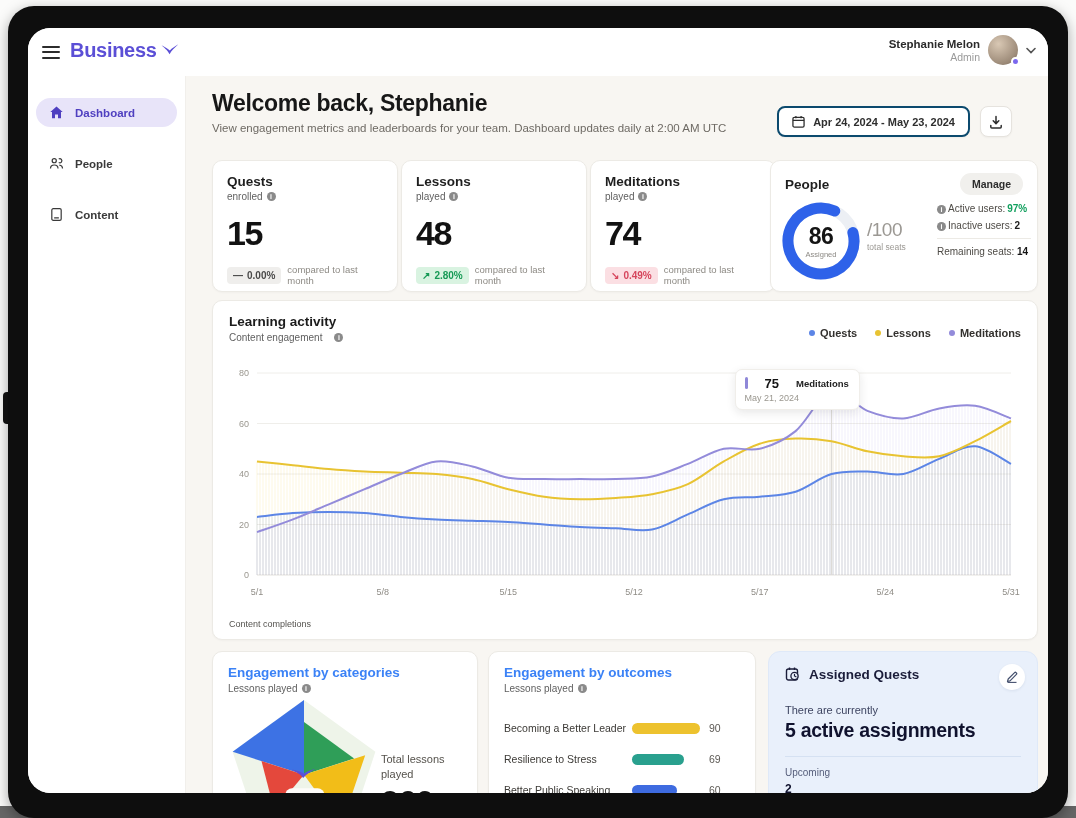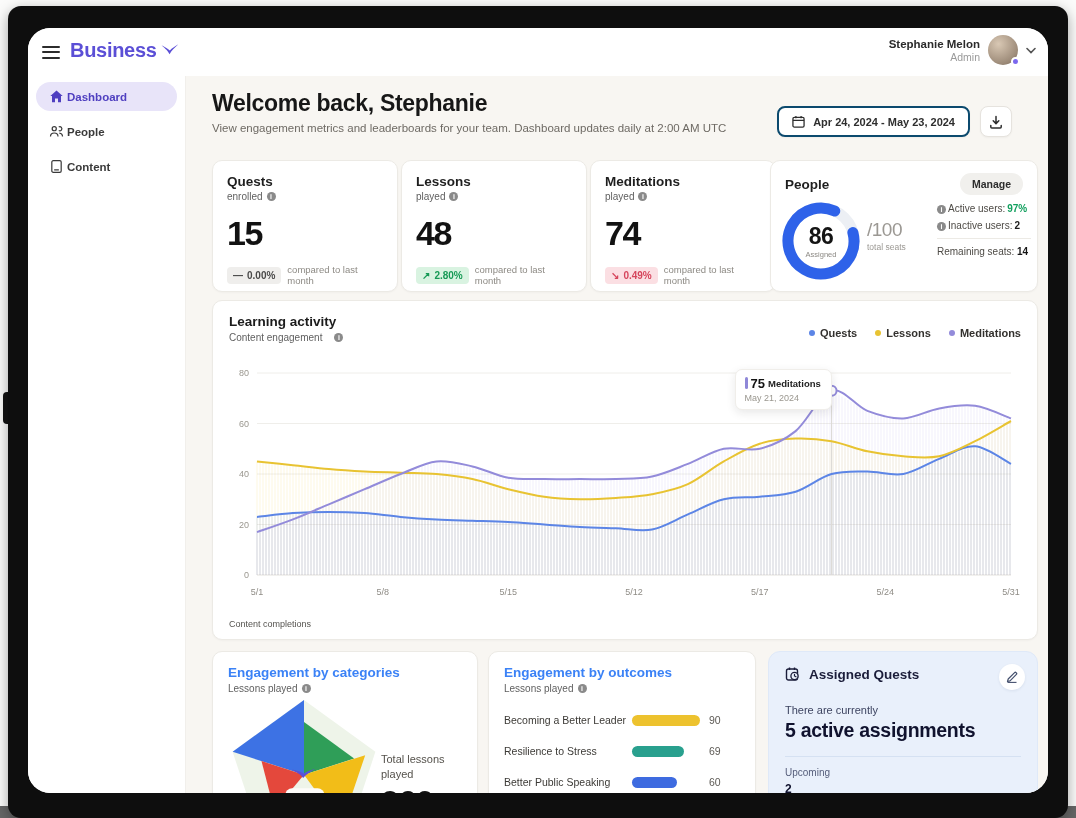--- a/index.html
+++ b/index.html
@@ -1,42 +1,42 @@
 <!DOCTYPE html>
 <html><head>
 <meta charset="utf-8">
 <style>
   * { margin:0; padding:0; box-sizing:border-box; }
   html,body { width:1076px; height:818px; overflow:hidden; background:#fbfbfa;
     font-family:"Liberation Sans", sans-serif; }
   .table-strip { position:absolute; left:0; right:0; bottom:0; height:12px; background:#666; z-index:0; }
   .side-button { position:absolute; left:3px; top:392px; width:10px; height:32px; background:#141414; border-radius:4px; z-index:0; }
   .device { position:absolute; left:8px; top:6px; width:1060px; height:812px; background:#0e0e0e;
-    border-radius:13px; z-index:1; box-shadow:0 4px 14px rgba(0,0,0,.35); }
+    border-radius:26px; z-index:1; box-shadow:0 4px 14px rgba(0,0,0,.35); }
   .screen { position:absolute; left:20px; top:22px; width:1020px; height:765px; background:#ffffff;
     border-radius:22px; overflow:hidden; }
 
   
   .topbar { position:absolute; left:0; top:0; width:1020px; height:48px; background:#fff; z-index:5; }
   .hamburger { position:absolute; left:14px; top:15px; width:18px; height:16px; cursor:pointer; }
   .hamburger span { display:block; height:2px; background:#2c2c2c; border-radius:2px; margin-top:3.2px; }
   .logo { position:absolute; left:42px; top:11px; display:flex; align-items:center; gap:3px; }
   .logo-text { font-size:20px; font-weight:700; color:#5b4fd6; letter-spacing:-.3px; }
   .user-block { position:absolute; right:12px; top:7px; display:flex; align-items:center; gap:8px; cursor:pointer; }
   .user-names { text-align:right; }
   .user-name { font-size:11.5px; font-weight:700; color:#2b2b2b;padding-left:32px; }
   .user-role { font-size:10.5px; color:#9a9a9a; margin-top:1px; }
   .avatar { position:relative; width:30px; height:30px; border-radius:50%;
     background:radial-gradient(circle at 35% 30%, #d9c8b4, #9c8a78 70%, #6f6154); }
   .avatar .dot { position:absolute; right:-2px; bottom:-1px; width:9px; height:9px; border-radius:50%;
     background:#7b68ee; border:2px solid #fff; }
 
   
   .sidebar { position:absolute; left:0; top:48px; width:158px; bottom:0; background:#fff; border-right:1px solid #f1efeb; z-index:4; }
-  .nav-item { display:flex; align-items:center; gap:3px; margin:6px 8px 0 8px; padding:7px 0 7px 13px;
+  .nav-item { display:flex; align-items:center; gap:11px; margin:22px 8px 0 8px; padding:7px 0 7px 13px;
     border-radius:16px; font-size:11.5px; font-weight:700; color:#3a3a3a; cursor:pointer; }
   .nav-item svg { width:15px; height:15px; }
   .nav-item.active { background:#e8e4f9; color:#4f3fc0; }
 
   
   .main { position:absolute; left:158px; top:48px; right:0; bottom:0; background:#f8f6f2; }
   .card { position:absolute; background:#fff; border:1px solid #eceae5; border-radius:10px;
     box-shadow:0 1px 2px rgba(40,40,40,.03); }
 
   .page-title { position:absolute; left:26px; top:14px; font-size:23px; font-weight:700; color:#171717; letter-spacing:-.3px; }
@@ -86,36 +86,36 @@
   
   .learning-card { left:26px; top:224px; width:826px; height:340px; }
   .lc-title { position:absolute; left:16px; top:13px; font-size:13.5px; font-weight:700; color:#1c1c1c; }
   .lc-sub { position:absolute; left:16px; top:31px; font-size:10px; color:#5f5f5f; display:flex; gap:12px; align-items:center; }
   .legend { position:absolute; right:16px; top:26px; display:flex; gap:18px; }
   .legend-item { display:flex; align-items:center; gap:5px; font-size:11px; font-weight:700; color:#33312e; cursor:pointer; }
   .legend-dot { width:6px; height:6px; border-radius:50%; }
   .lc-footer { position:absolute; left:16px; bottom:10px; font-size:9px; color:#55534f; }
   .chart-tooltip { position:absolute; background:#fff; border:1px solid #f0eeea; border-radius:7px;
     box-shadow:0 3px 10px rgba(30,30,30,.10); padding:6px 10px 6px 9px; z-index:6; }
-  .tt-row { display:flex; align-items:center; gap:3px; }
+  .tt-row { display:flex; align-items:center; gap:17px; }
   .tt-bar { width:3px; height:12px; background:#8f88d8; border-radius:2px; }
   .tt-val { font-size:13px; font-weight:700; color:#141414; }
   .tt-series { font-size:9.5px; font-weight:700; color:#232323; }
   .tt-date { font-size:9px; color:#9a978f; margin-top:2px; }
 
   
   .cat-card { left:26px; top:575px; width:266px; height:210px; padding:13px 15px; overflow:hidden; }
   .bc-title { font-size:13.5px; font-weight:700; color:#3b82f6; }
   .bc-sub { font-size:10px; color:#5f5f5f; margin-top:3px; display:flex; gap:4px; align-items:center; }
   .pentagon { position:absolute; left:6px; top:36px; width:170px; height:170px; }
   .cat-total-lbl { position:absolute; left:168px; top:100px; width:80px; font-size:11px; color:#55524c; line-height:1.35; }
   .cat-total-val { position:absolute; left:168px; top:132px; font-size:33px; font-weight:700; color:#121212; letter-spacing:-1px; }
 
   .out-card { left:302px; top:575px; width:268px; height:210px; padding:13px 15px; }
-  .out-rows { margin-top:20px; }
+  .out-rows { margin-top:28px; }
   .out-row { display:flex; align-items:center; margin-top:19px; }
   .out-label { width:128px; font-size:10.5px; color:#3c3a36; font-weight:400; }
   .out-bar-track { width:68px; }
   .out-bar { height:11px; border-radius:6px; }
   .out-val { font-size:10.5px; color:#5d5a55; margin-left:9px; }
 
   .aq-card { position:absolute; left:582px; top:575px; width:270px; height:210px; background:#e9f0fb;
     border:1px solid #dfe9f8; border-radius:12px; padding:14px 16px; }
   .aq-head { display:flex; align-items:center; gap:8px; }
   .aq-title { font-size:13.5px; font-weight:700; color:#1b1d3a; }

